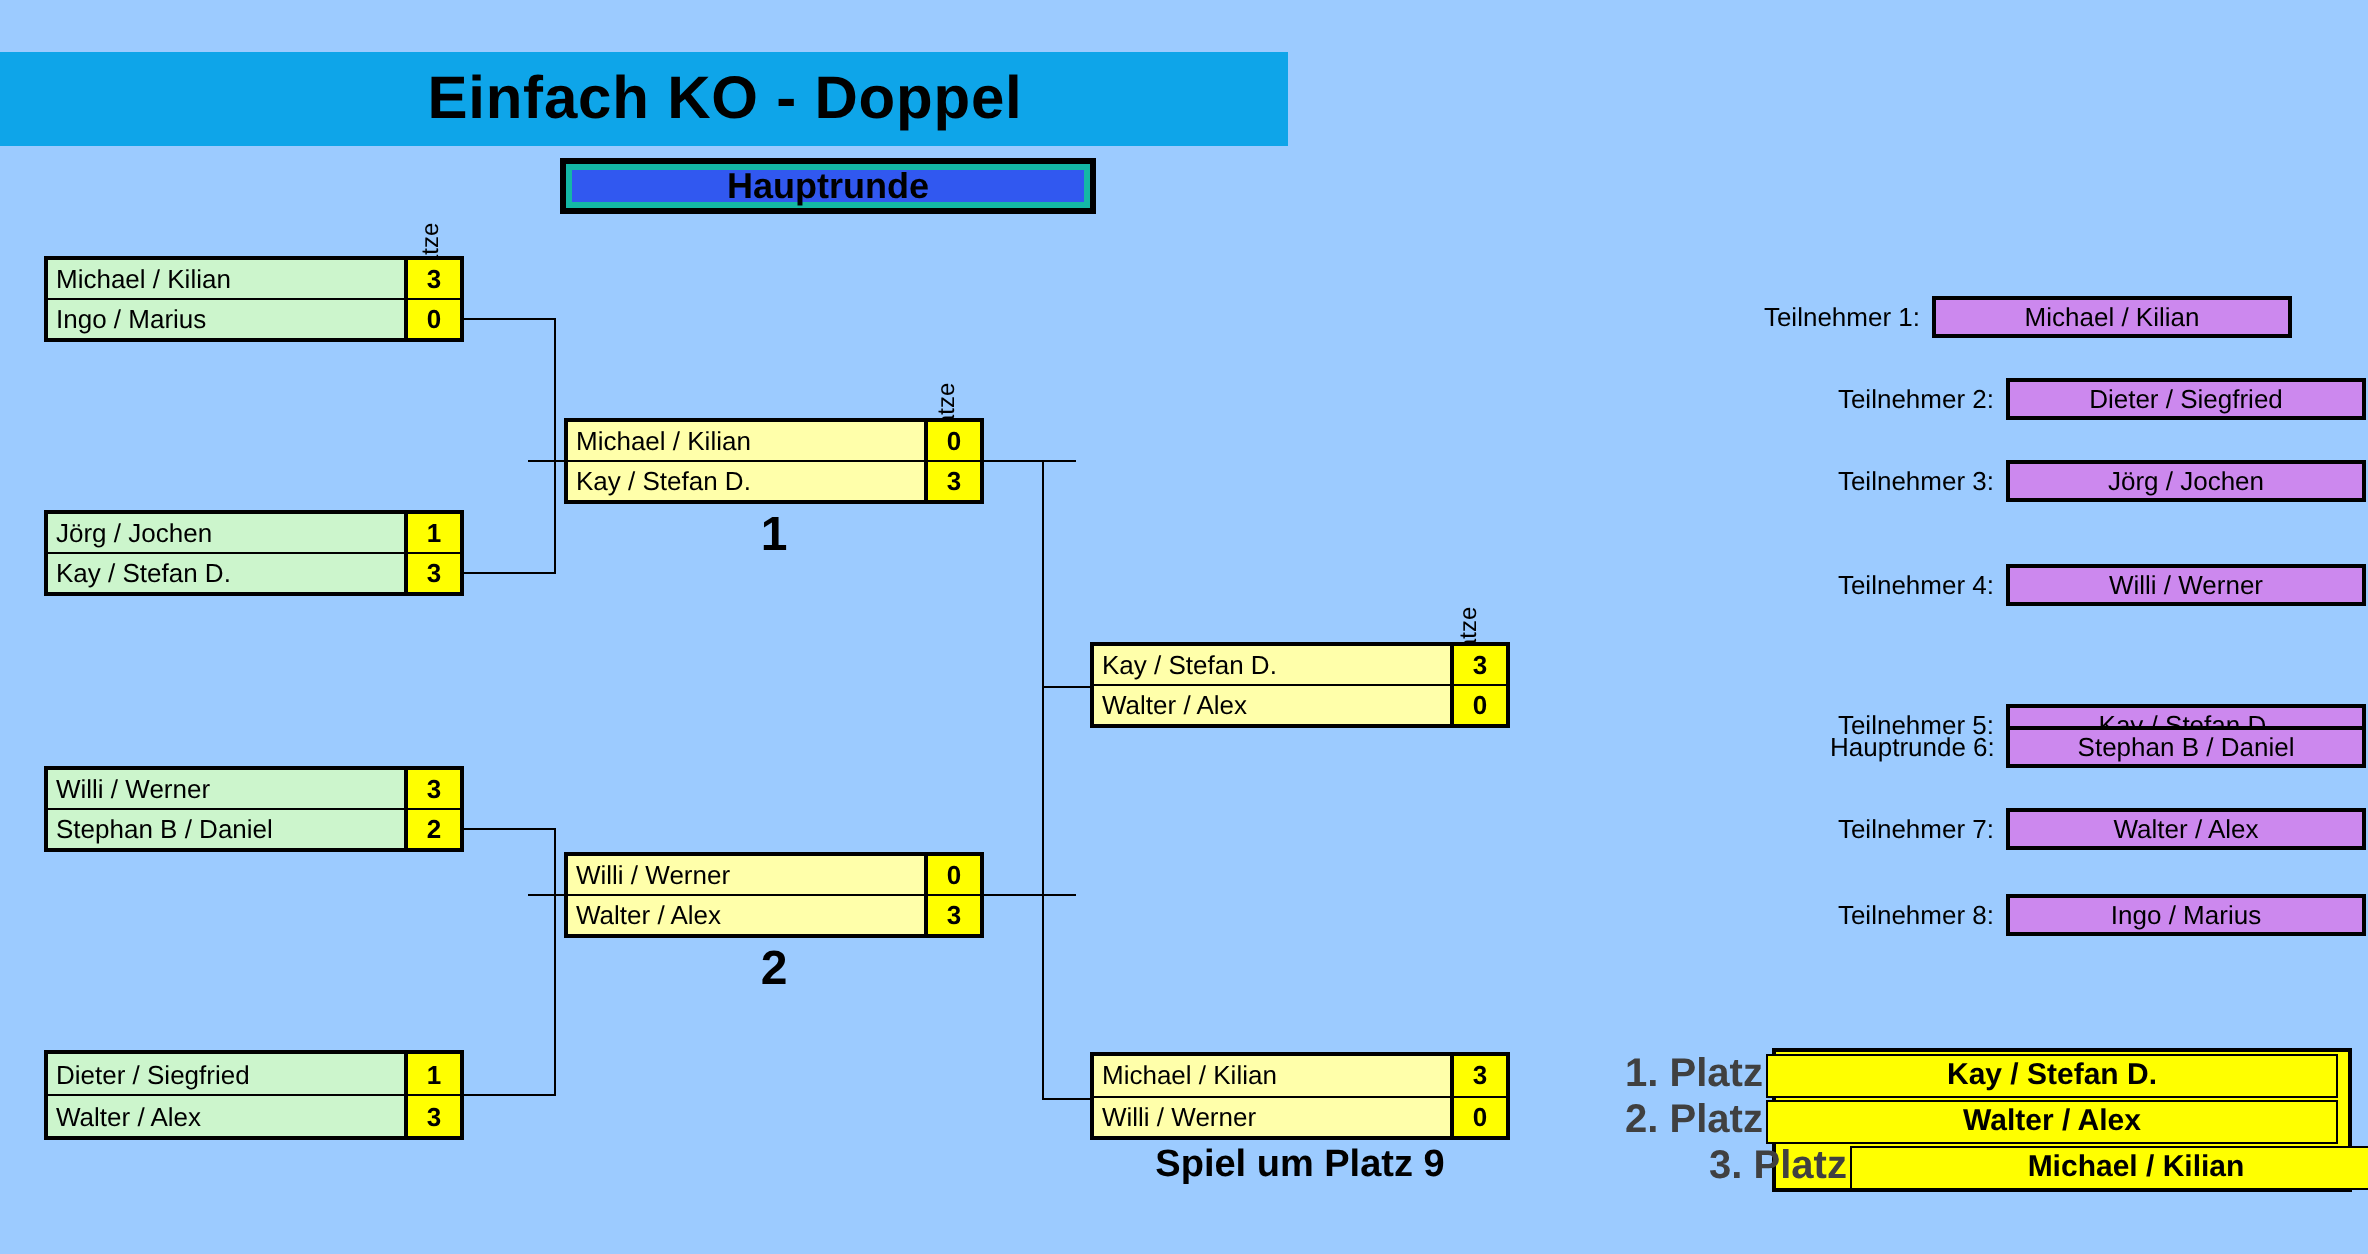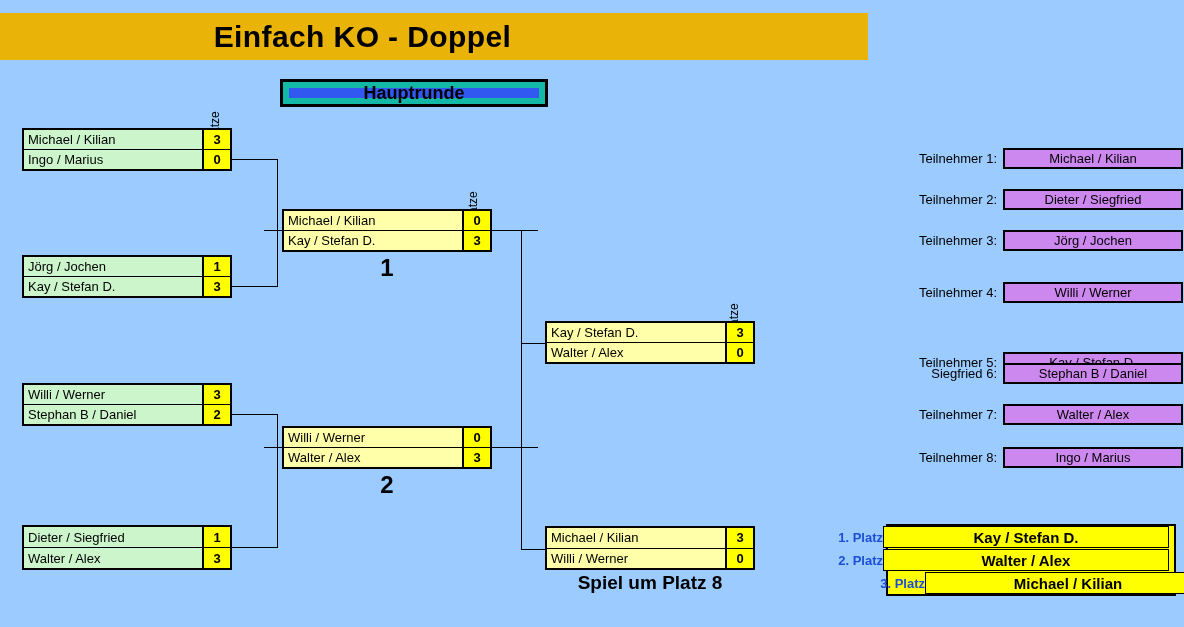--- a/index.html
+++ b/index.html
@@ -7,41 +7,41 @@
     width:1184px;height:627px;
     background:#9ccbff;
     font-family:"Liberation Sans", sans-serif;
     overflow:hidden;
     position:relative;
   }
   .stage{position:absolute;left:0;top:0;width:1184px;height:627px;}
 
   
   .title-banner{
-    position:absolute;left:0;top:13px;width:868px;height:47px;
-    background:#eab308;
+    position:absolute;left:0;top:26px;width:644px;height:47px;
+    background:#0ea5e9;
   }
   .title-text{
     position:absolute;left:0;top:0;width:725px;height:47px;
     display:flex;align-items:center;justify-content:center;
     font-size:30px;font-weight:bold;color:#000;
     letter-spacing:0.4px;
   }
 
   
   .round-header{
     position:absolute;left:282px;top:81px;width:264px;height:24px;
     background:#3158f0;
     border:1px solid #000;
     box-shadow:0 0 0 1px #9ccbff inset, 0 0 0 2px #000;
     box-sizing:border-box;
   }
   .round-header-inner{
     position:absolute;left:0;top:0;right:0;bottom:0;
-    border:6px solid #14b8a6;
+    border:3px solid #14b8a6;
     box-sizing:border-box;
     display:flex;align-items:center;justify-content:center;
     font-size:18px;font-weight:bold;color:#000;
   }
   .round-sub{
     position:absolute;left:282px;top:108px;width:264px;
     text-align:center;font-size:13px;color:#000;
   }
 
   
@@ -121,22 +121,22 @@
   }
   .winner-frame{
     position:absolute;left:886px;top:524px;width:290px;height:72px;
     border:2px solid #000;box-sizing:border-box;background:#ffff00;
     padding:1px;
   }
   .winner-row{
     position:absolute;display:flex;align-items:center;
   }
   .winner-label{
-    width:72px;text-align:right;
-    font-size:13px;font-weight:bold;color:#1d4ed8;white-space:nowrap;
+    width:72px;text-align:center;
+    font-size:20px;font-weight:bold;color:#404040;white-space:nowrap;
   }
   .winner-box{
     width:286px;height:22px;
     background:#ffff00;
     border:1px solid #000;
     box-sizing:border-box;
     display:flex;align-items:center;justify-content:center;
     font-size:15px;font-weight:bold;color:#000;white-space:nowrap;
   }
 </style>
@@ -255,44 +255,44 @@
   <div class="match m-r2" style="left:545px;top:526px;width:210px;height:44px;">
     <div class="row">
       <div class="name">Michael / Kilian</div>
       <div class="score">3</div>
     </div>
     <div class="row">
       <div class="name">Willi / Werner</div>
       <div class="score">0</div>
     </div>
   </div>
-  <div class="caption" style="left:545px;top:572px;width:210px;">Spiel um Platz 8</div>
-
-  <div class="part-row" style="left:915px;top:148px;">
+  <div class="caption" style="left:545px;top:572px;width:210px;">Spiel um Platz 9</div>
+
+  <div class="part-row" style="left:878px;top:148px;">
     <div class="part-label">Teilnehmer 1:</div>
     <div class="part-box">Michael / Kilian</div>
   </div>
   <div class="part-row" style="left:915px;top:189px;">
     <div class="part-label">Teilnehmer 2:</div>
     <div class="part-box">Dieter / Siegfried</div>
   </div>
   <div class="part-row" style="left:915px;top:230px;">
     <div class="part-label">Teilnehmer 3:</div>
     <div class="part-box">Jörg / Jochen</div>
   </div>
   <div class="part-row" style="left:915px;top:282px;">
     <div class="part-label">Teilnehmer 4:</div>
     <div class="part-box">Willi / Werner</div>
   </div>
   <div class="part-row" style="left:915px;top:322px;margin-top:30px;">
     <div class="part-label">Teilnehmer 5:</div>
     <div class="part-box">Kay / Stefan D.</div>
   </div>
   <div class="part-row" style="left:915px;top:363px;">
-    <div class="part-label">Siegfried 6:</div>
+    <div class="part-label">Hauptrunde 6:</div>
     <div class="part-box">Stephan B / Daniel</div>
   </div>
   <div class="part-row" style="left:915px;top:404px;">
     <div class="part-label">Teilnehmer 7:</div>
     <div class="part-box">Walter / Alex</div>
   </div>
   <div class="part-row" style="left:915px;top:447px;align-items:center;">
     <div class="part-label">Teilnehmer 8:</div>
     <div class="part-box">Ingo / Marius</div>
   </div>

